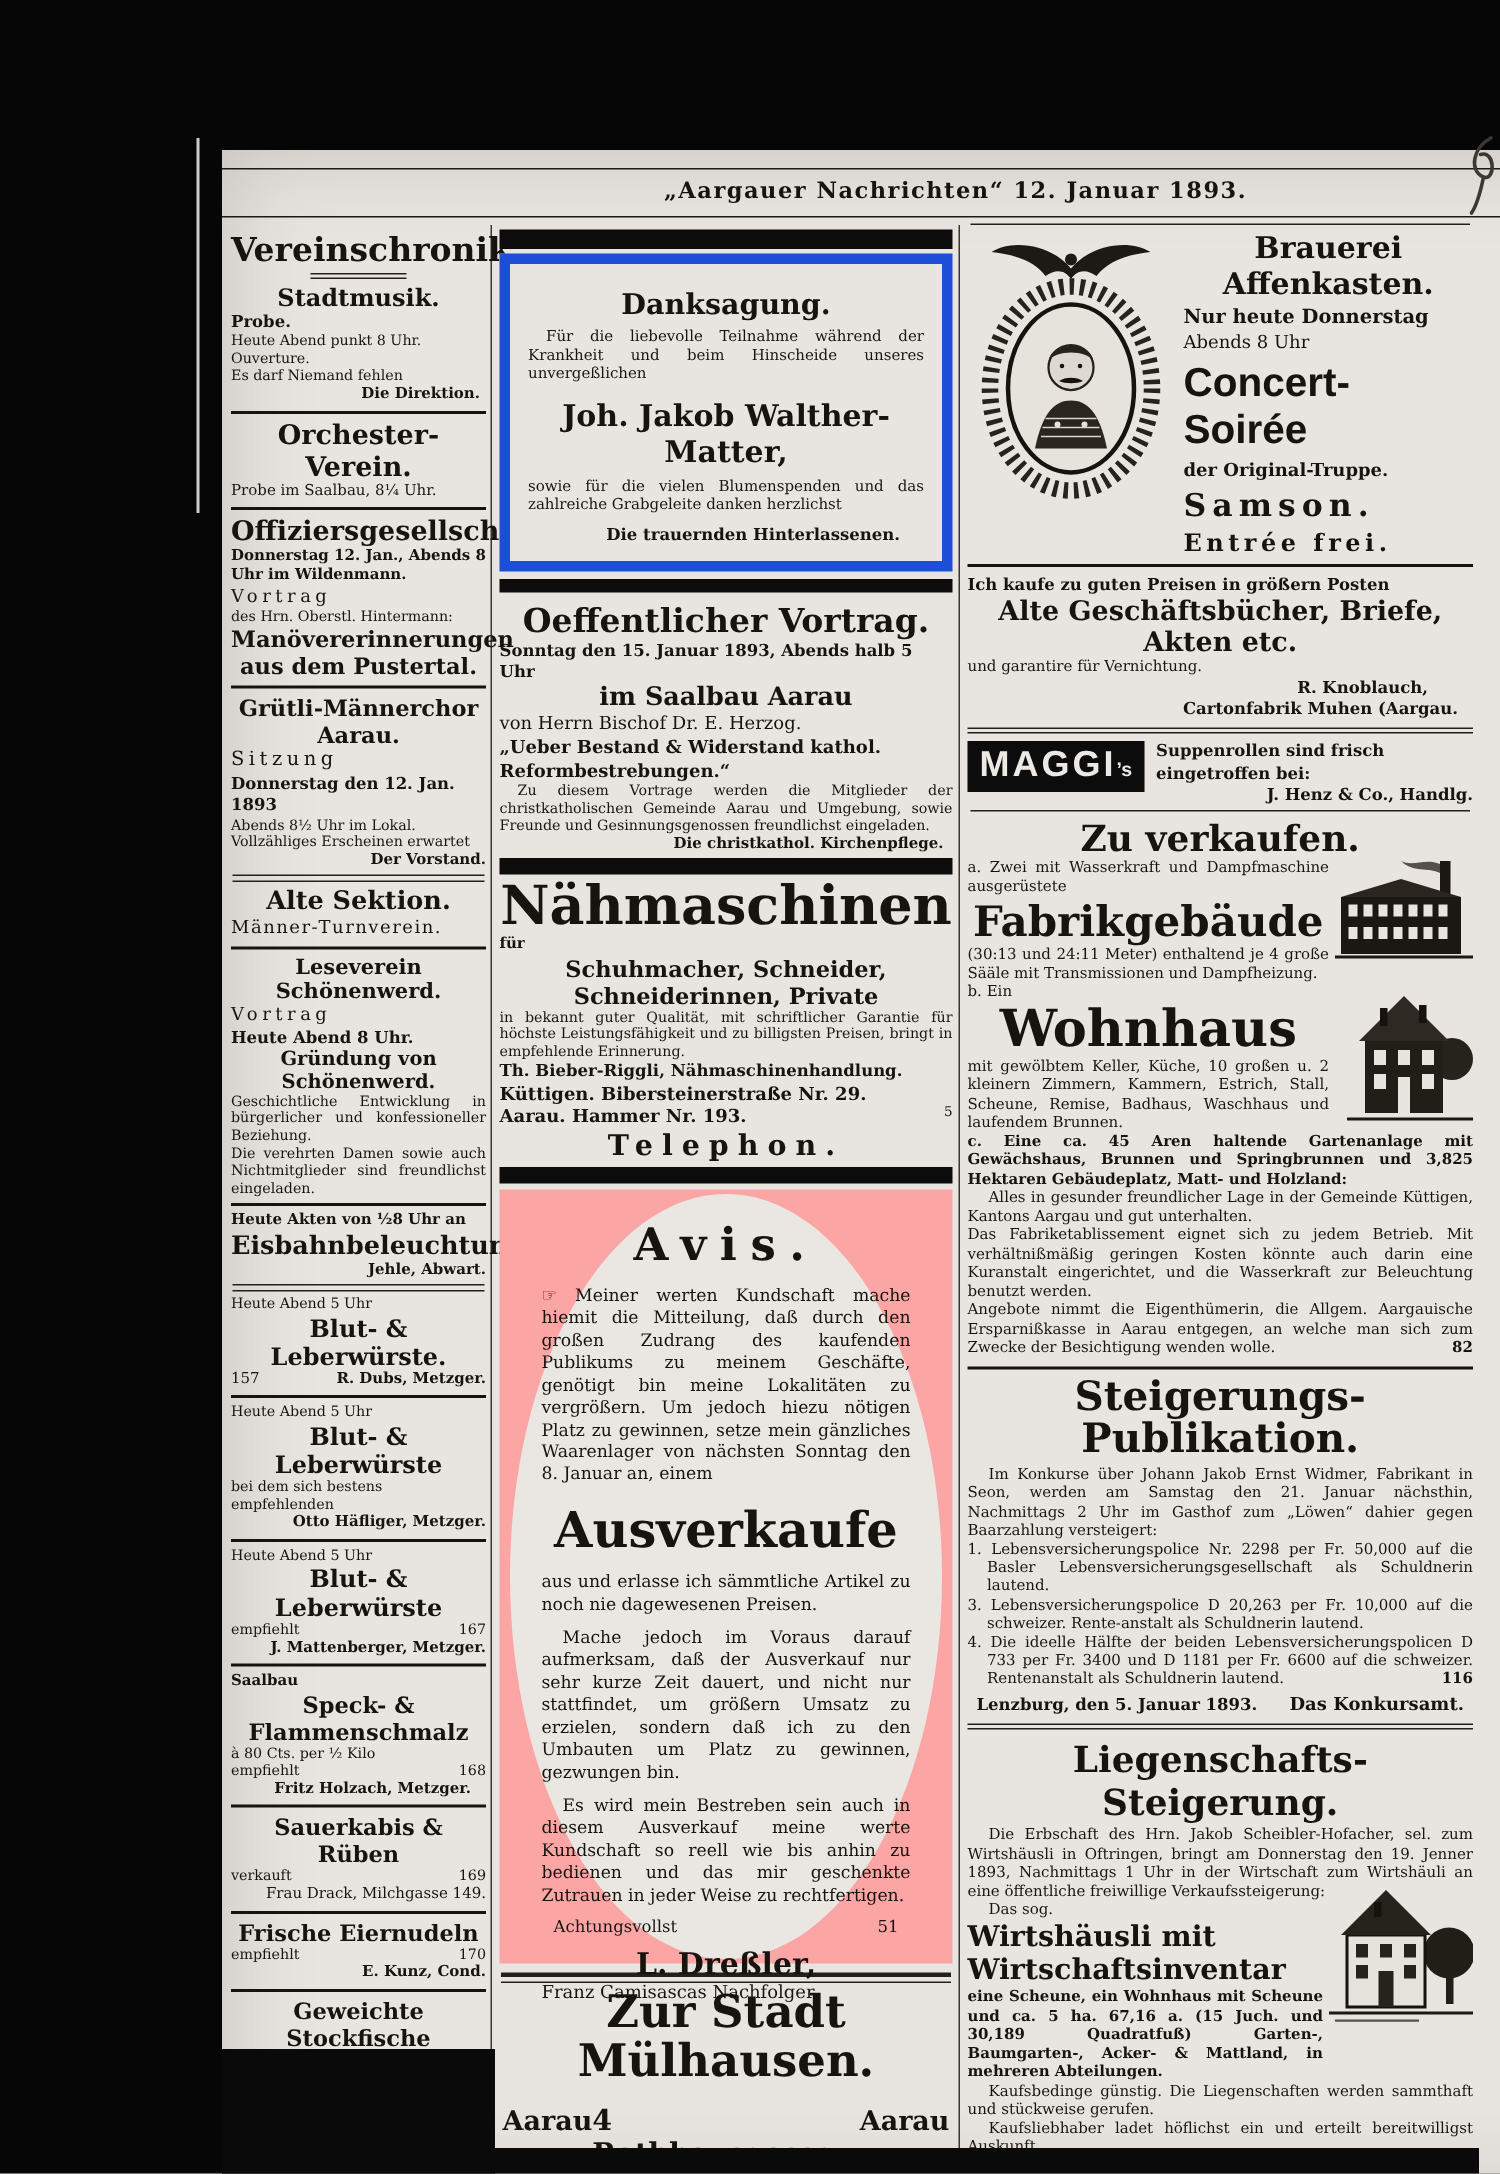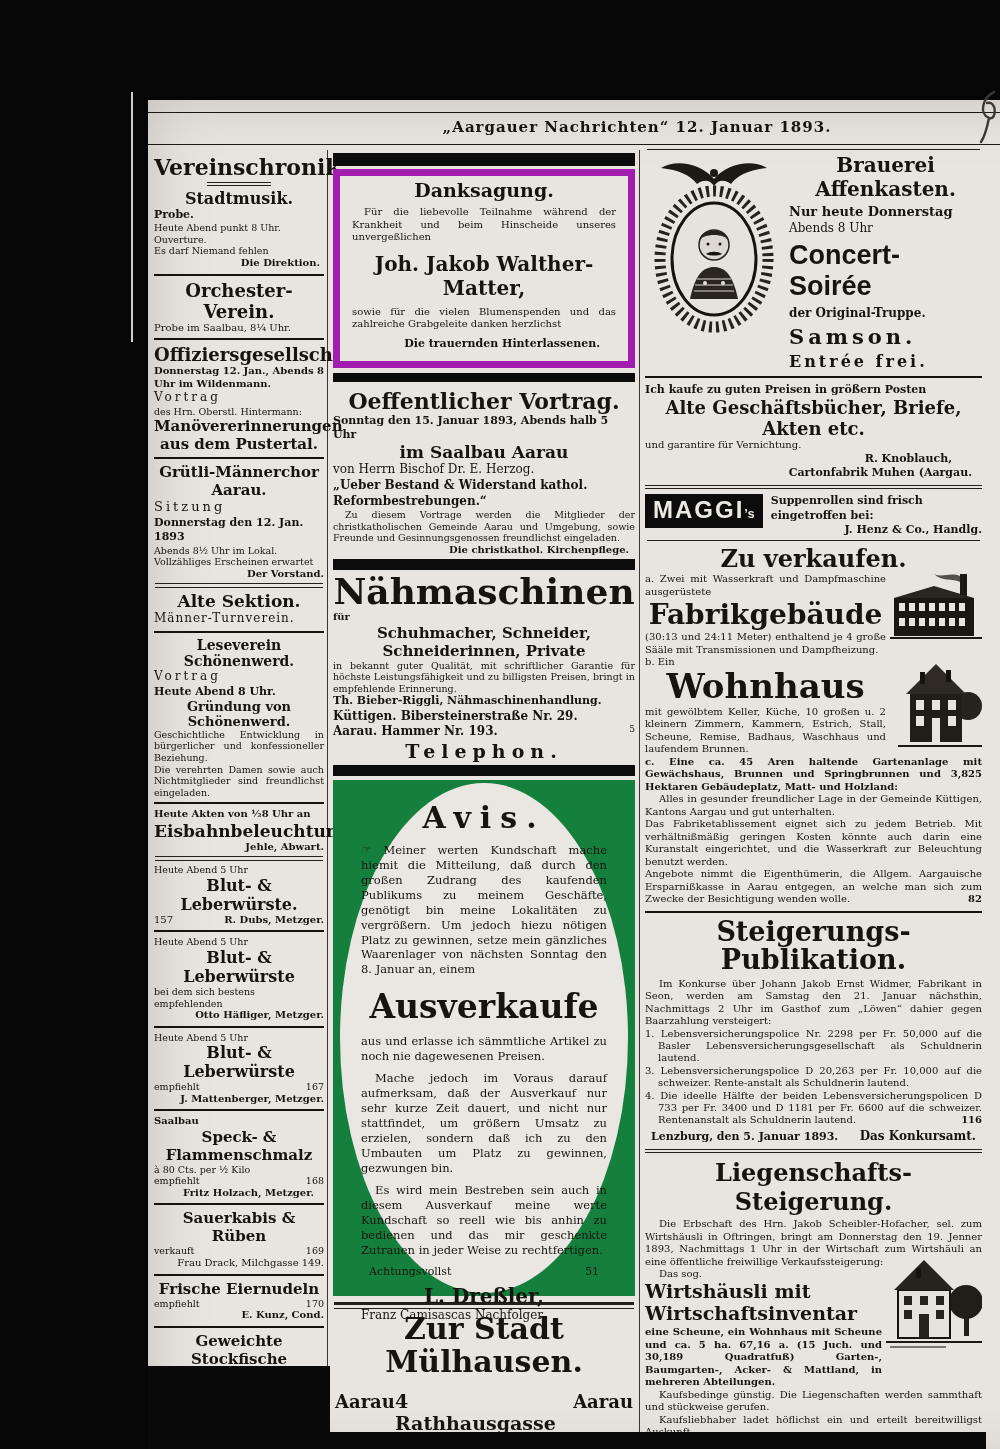--- a/index.html
+++ b/index.html
@@ -21,22 +21,22 @@
   .drule{border-top:1px solid #241f18;border-bottom:1px solid #241f18;height:3px;margin:3px 1px;}
   .srule{width:64px;margin:2px auto 3px;border-top:1px solid #241f18;border-bottom:1px solid #241f18;height:2px;}
   .bar{background:#0c0c0c;height:11px;margin:3px 0;}
   .t9{font-size:9.5px;line-height:1.22}.t10{font-size:10px;line-height:1.25}
   .t11{font-size:11px;line-height:1.3}.t12{font-size:12px;line-height:1.3}
   .t13{font-size:13px;line-height:1.3}
   .row{display:flex;justify-content:space-between;align-items:baseline;}
   .sp{letter-spacing:3px;}
   .hL{font-weight:bold;text-align:center;}
   
-  .dkbox{border:7px solid #a21caf;padding:3px 12px 10px;background:#e8e5e0;}
-  .avis{position:relative;background:#15803d;height:516px;margin-top:4px;padding-left:22px;}
+  .dkbox{border:7px solid #1d4ed8;padding:16px 12px 10px;background:#e8e5e0;}
+  .avis{position:relative;background:#fca5a5;height:516px;margin-top:4px;padding-left:22px;}
   .avis .oval{position:absolute;left:7px;right:7px;top:3px;bottom:3px;background:#eae7e2;border-radius:50%;}
   .avis .inner{position:absolute;left:28px;right:28px;top:20px;bottom:14px;}
   
   .rr{border-top:2px solid #16120d;margin:5px 0;}
   .rrd{border-top:1px solid #241f18;border-bottom:1px solid #241f18;height:2px;margin:5px 0;}
   .itm{padding-left:13px;text-indent:-13px;font-size:10px;line-height:1.24;text-align:justify;}
   .fnum{float:right;font-weight:bold;}
   .sans{font-family:"Liberation Sans",sans-serif;}
   .hand{font-family:"DejaVu Sans",sans-serif;}
   svg{display:block;}

